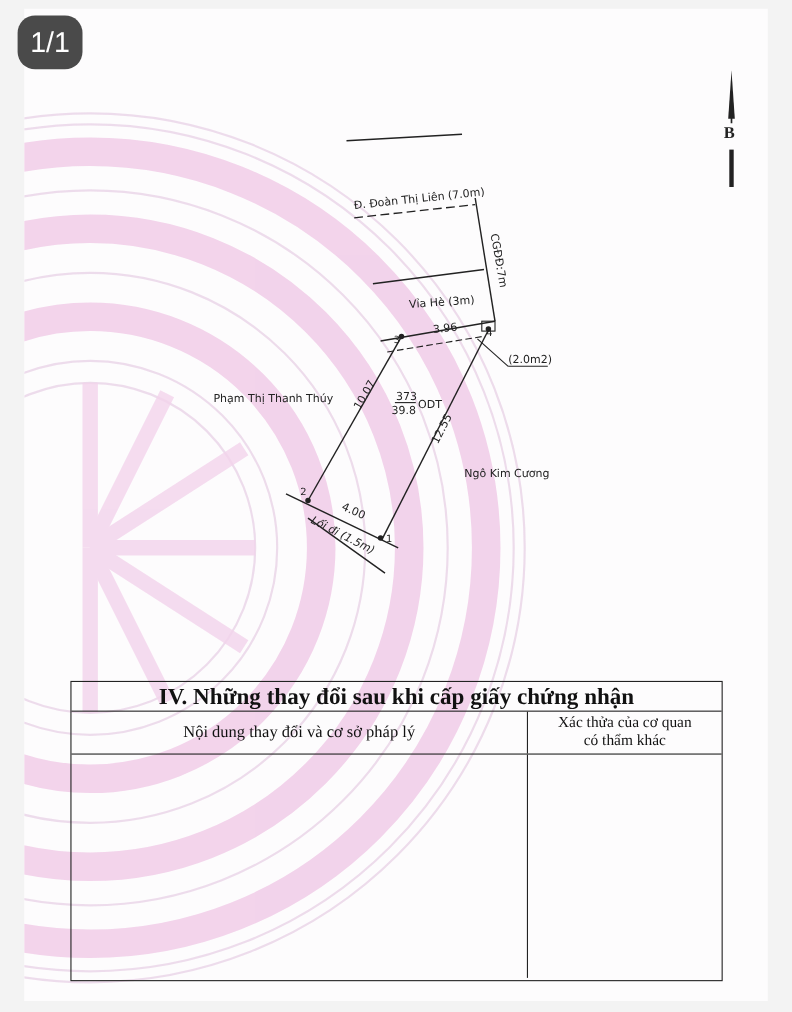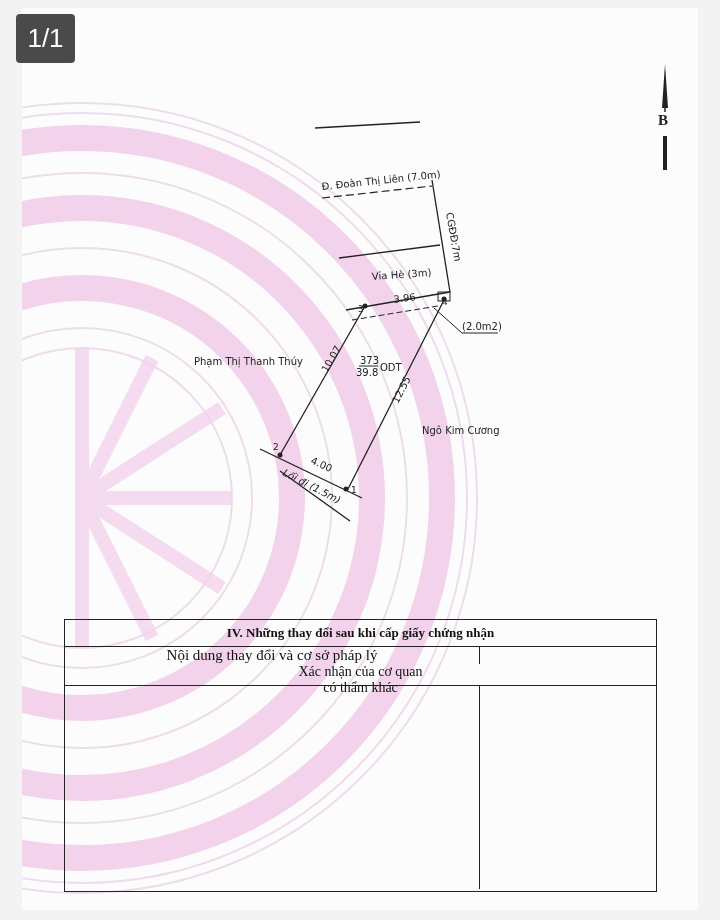--- a/index.html
+++ b/index.html
@@ -13,44 +13,44 @@
       position: absolute; left: 22px; top: 8px; width: 676px; height: 902px;
       background: #fdfcfd;
       overflow: hidden;
     }
     .watermark {
       position: absolute; left: 0; top: 0; width: 676px; height: 902px;
       pointer-events: none;
     }
     .badge {
       position: absolute; left: 16px; top: 14px; width: 59px; height: 49px;
-      background: #4a4a4a; border-radius: 4px;
+      background: #4a4a4a; border-radius: 16px;
       color: #ffffff; font-family: "Liberation Sans", sans-serif; font-size: 26px;
       display: flex; align-items: center; justify-content: center;
       z-index: 5;
     }
     .section-title {
       position: absolute; left: 89px; top: 21px;
       font-weight: bold; font-size: 16px; color: #111;
       z-index: 4;
     }
     svg.plan { position: absolute; left: 0; top: 0; z-index: 3; }
     .plan text { font-family: "DejaVu Sans", sans-serif; fill: #222; }
     .table-wrap {
       position: absolute; left: 64px; top: 619px; width: 591px; height: 271px;
       border: 1.5px solid #222; z-index: 4;
       font-family: "Liberation Serif", serif;
     }
     .table-title {
       height: 26px; border-bottom: 1.5px solid #222;
       display: flex; align-items: center; justify-content: center;
-      font-weight: bold; font-size: 13px; color: #111;
+      font-weight: bold; font-size: 21px; color: #111;
     }
     .table-head {
-      display: flex; height: 38px; border-bottom: 1.5px solid #222; flex-direction: column;
+      display: flex; height: 38px; border-bottom: 1.5px solid #222;
     }
     .col-left {
       width: 414px; border-right: 1.5px solid #222;
       display: flex; align-items: center; justify-content: center;
       font-size: 15px; color: #111;
     }
     .col-right {
       flex: 1; display: flex; align-items: center; justify-content: center;
       text-align: center; font-size: 14px; line-height: 16px; color: #111;
     }
@@ -148,21 +148,21 @@
     <text x="172" y="357" font-size="10">Phạm Thị Thanh Thúy</text>
     <text x="400" y="426" font-size="10">Ngô Kim Cương</text>
   </svg>
 
   <div class="table-wrap" style="left:42px; top:611px;">
     <div class="table-title">IV. Những thay đổi sau khi cấp giấy chứng nhận</div>
     <div class="table-head">
       <div class="col-left">Nội dung thay đổi và cơ sở pháp lý</div>
       <div class="col-right">
         <div>
-          <div>Xác nhận của cơ quan</div>
+          <div>Xác thửa của cơ quan</div>
           <div>có thẩm khác</div>
         </div>
       </div>
     </div>
     <div class="table-body">
       <div class="cell-left"></div>
       <div class="cell-right"></div>
     </div>
   </div>
 </div>

